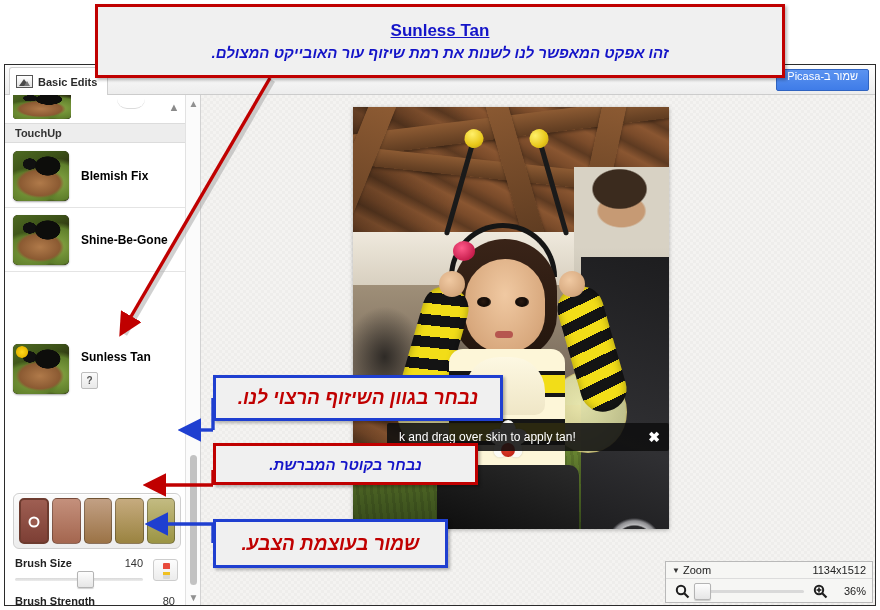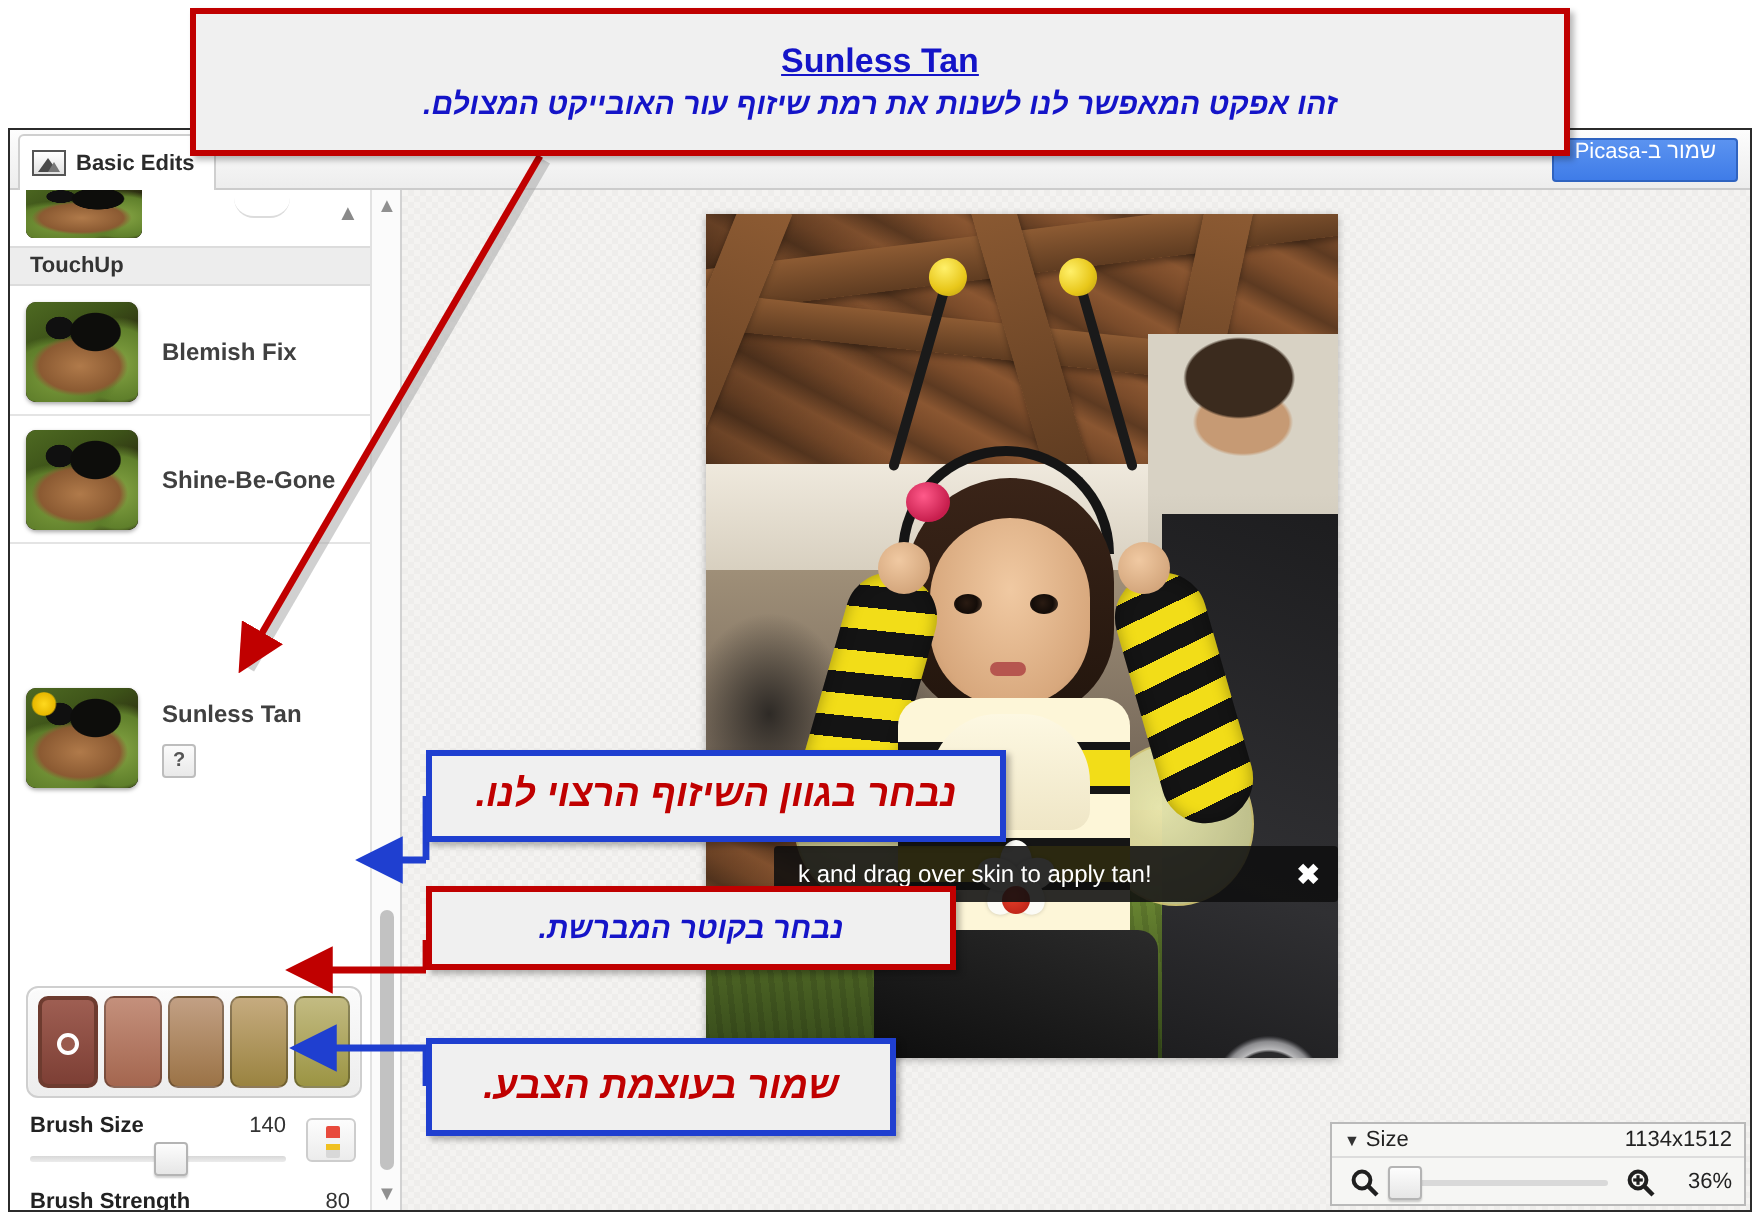--- a/index.html
+++ b/index.html
@@ -179,21 +179,21 @@
     background: radial-gradient(circle, #ffd91e 0%, #e8b800 60%, transparent 70%);
   }
   .frog.split::before {
     content:"";
     position:absolute; left:49%; top:0; width:1px; height:100%;
     background: rgba(255,255,255,.75);
   }
   .effect-label {
     margin-left: 12px;
     font-size: 12px; font-weight: bold;
-    color: #404040;
+    color: #000000;
   }
   .effect-col { display: flex; flex-direction: column; }
   .btn-help {
     margin-top: 8px;
     width: 17px; height: 17px;
     background: linear-gradient(#fbfbfb,#e9e9e9);
     border: 1px solid #bdbdbd;
     border-radius: 2px;
     font-size: 10px; font-weight: bold; color: #555;
     display: flex; align-items: center; justify-content: center;
@@ -733,21 +733,21 @@
         <div class="photo-hint">
           <span>k and drag over skin to apply tan!</span>
           <span class="close-x">✖</span>
         </div>
       </div>
 
       <div id="zoom-widget">
         <div class="zoom-top">
           <span class="zoom-label">
             <span class="zoom-caret">▼</span>
-            <span>Size</span>
+            <span>Zoom</span>
           </span>
           <span>1134x1512</span>
         </div>
         <div class="zoom-bottom">
           <span class="mag">
             <svg width="15" height="15" viewBox="0 0 15 15">
               <circle cx="6" cy="6" r="4.2" fill="none" stroke="#1f1f1f" stroke-width="2"></circle>
               <line x1="9.2" y1="9.2" x2="13.5" y2="13.5" stroke="#1f1f1f" stroke-width="2.2"></line>
             </svg>
           </span>

